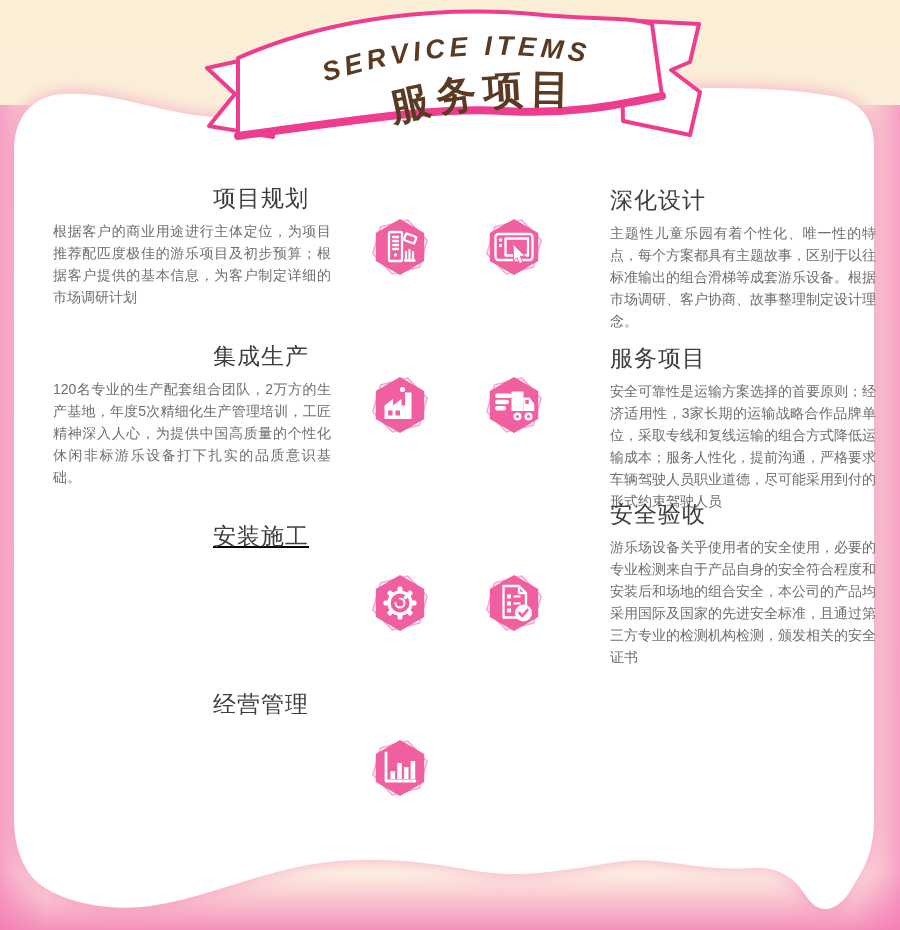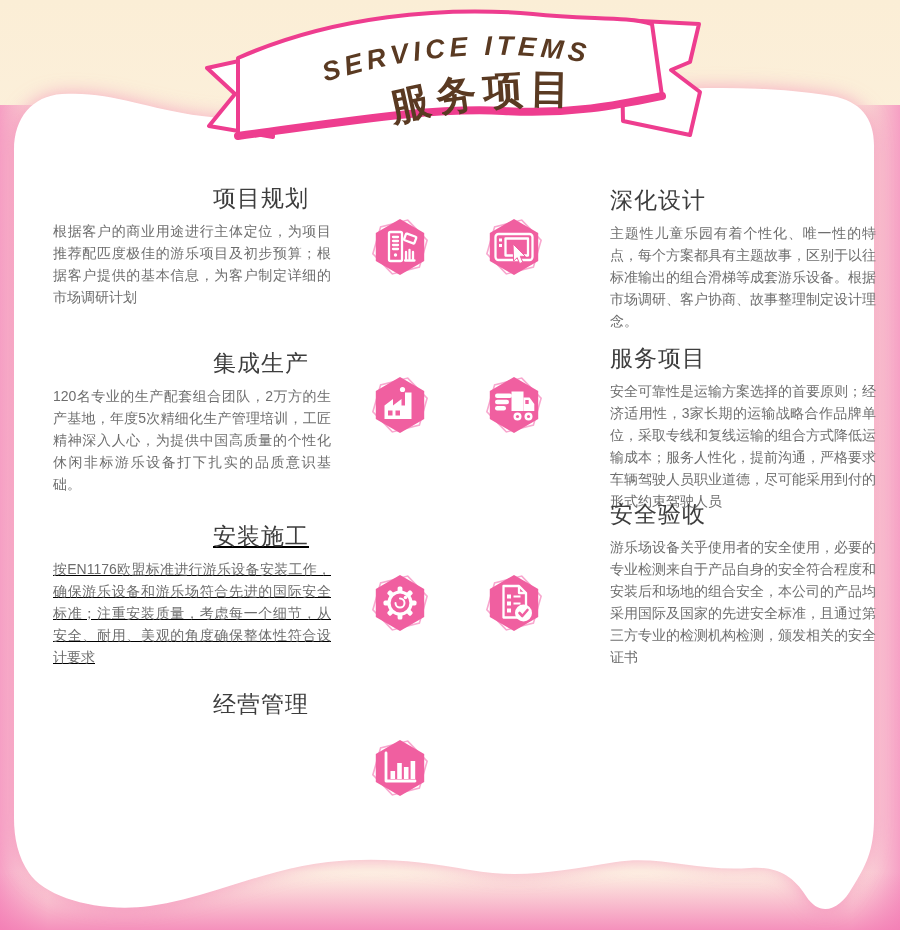--- a/index.html
+++ b/index.html
@@ -116,33 +116,32 @@
     <div class="section left" style="left:53px;top:183px;width:278px;">
       <h2>项目规划</h2>
       <p>根据客户的商业用途进行主体定位，为项目推荐配匹度极佳的游乐项目及初步预算；根据客户提供的基本信息，为客户制定详细的市场调研计划</p>
     </div>
 
     <div class="section right" style="left:610px;top:185px;width:266px;">
       <h2>深化设计</h2>
       <p>主题性儿童乐园有着个性化、唯一性的特点，每个方案都具有主题故事，区别于以往标准输出的组合滑梯等成套游乐设备。根据市场调研、客户协商、故事整理制定设计理念。</p>
     </div>
 
-    <div class="section left" style="left:53px;top:348px;width:278px;">
+    <div class="section left" style="left:53px;top:341px;width:278px;">
       <h2>集成生产</h2>
       <p>120名专业的生产配套组合团队，2万方的生产基地，年度5次精细化生产管理培训，工匠精神深入人心，为提供中国高质量的个性化休闲非标游乐设备打下扎实的品质意识基础。</p>
     </div>
 
     <div class="section right" style="left:610px;top:343px;width:266px;">
       <h2>服务项目</h2>
       <p>安全可靠性是运输方案选择的首要原则；经济适用性，3家长期的运输战略合作品牌单位，采取专线和复线运输的组合方式降低运输成本；服务人性化，提前沟通，严格要求车辆驾驶人员职业道德，尽可能采用到付的形式约束驾驶人员</p>
     </div>
 
     <div class="section left" style="left:53px;top:521px;width:278px;text-decoration:underline;">
       <h2>安装施工</h2>
-      <p>按EN1176欧盟标准进行游乐设备安装工作，确保游乐设备和游乐场符合先进的国际安全标准；注重安装质量，考虑每一个细节，从安全、耐用、美观的角度确保整体性符合设计要求</p>
     </div>
 
     <div class="section right" style="left:610px;top:499px;width:266px;">
       <h2>安全验收</h2>
       <p>游乐场设备关乎使用者的安全使用，必要的专业检测来自于产品自身的安全符合程度和安装后和场地的组合安全，本公司的产品均采用国际及国家的先进安全标准，且通过第三方专业的检测机构检测，颁发相关的安全证书</p>
     </div>
 
     <div class="section left" style="left:53px;top:689px;width:278px;">
       <h2>经营管理</h2>
     </div>

